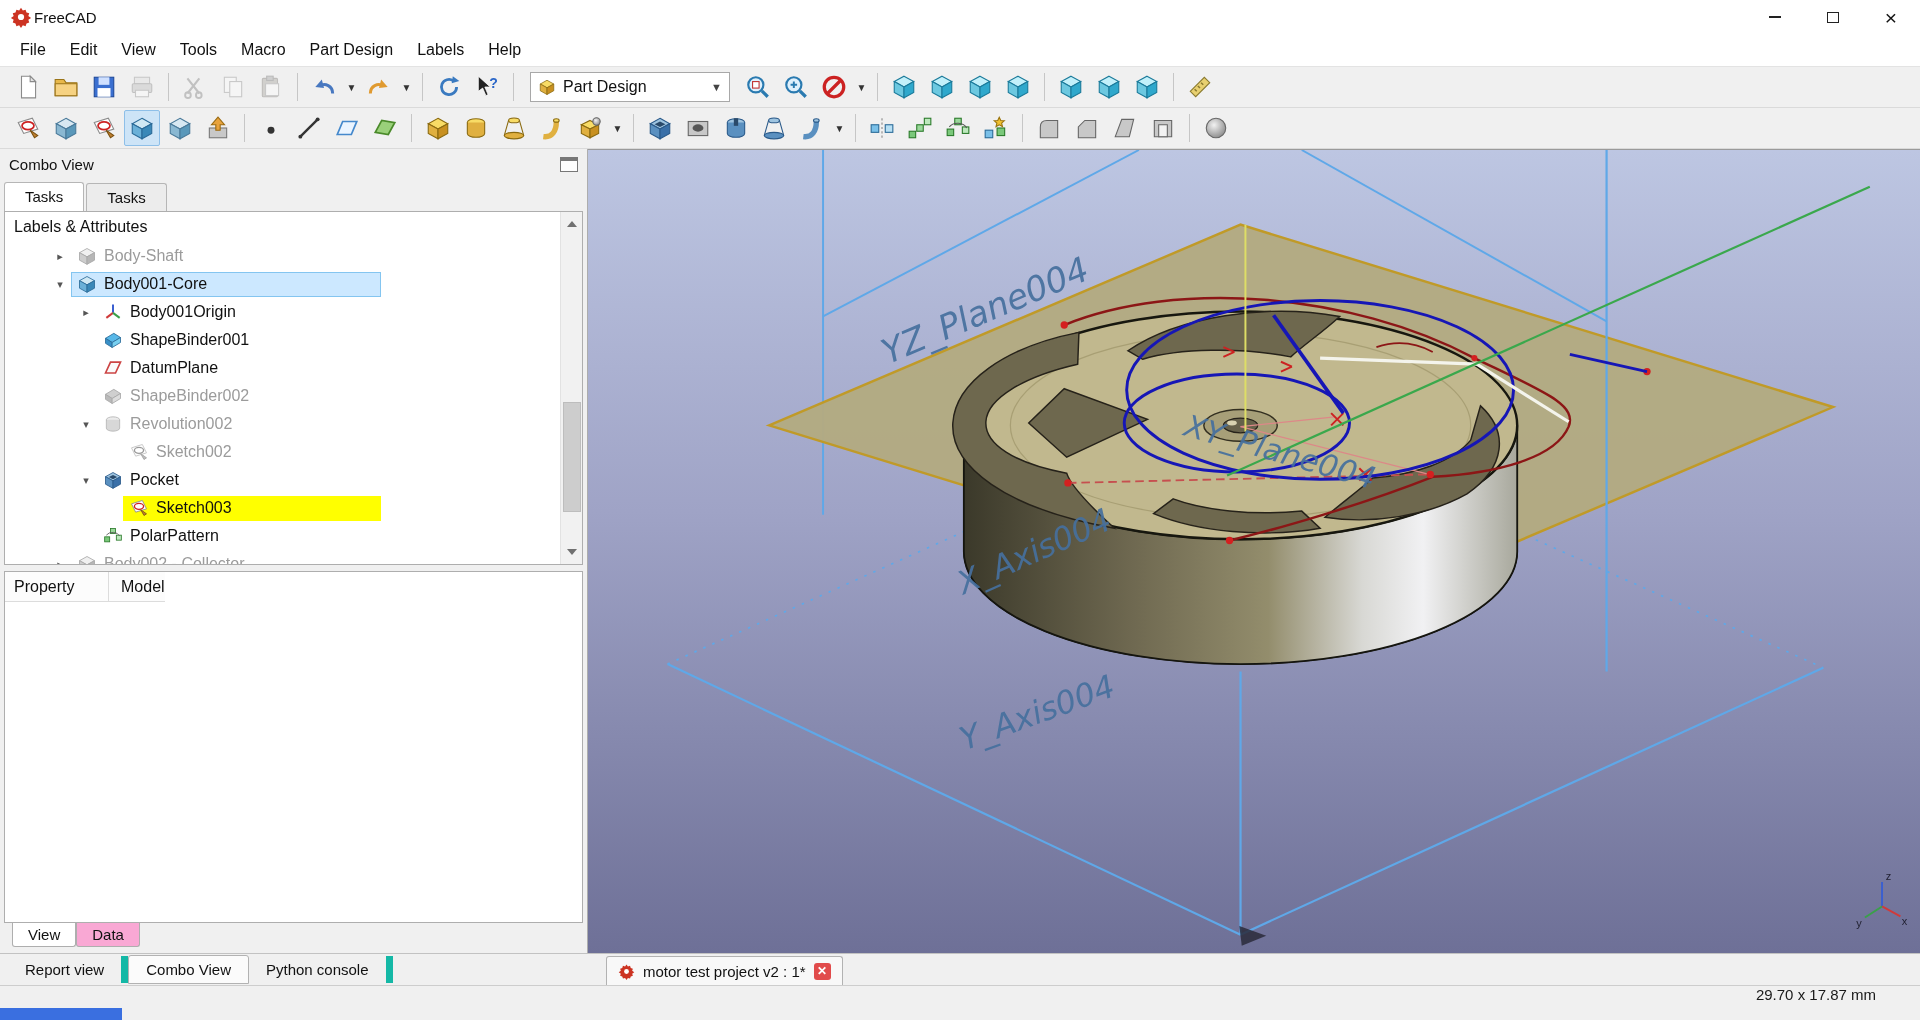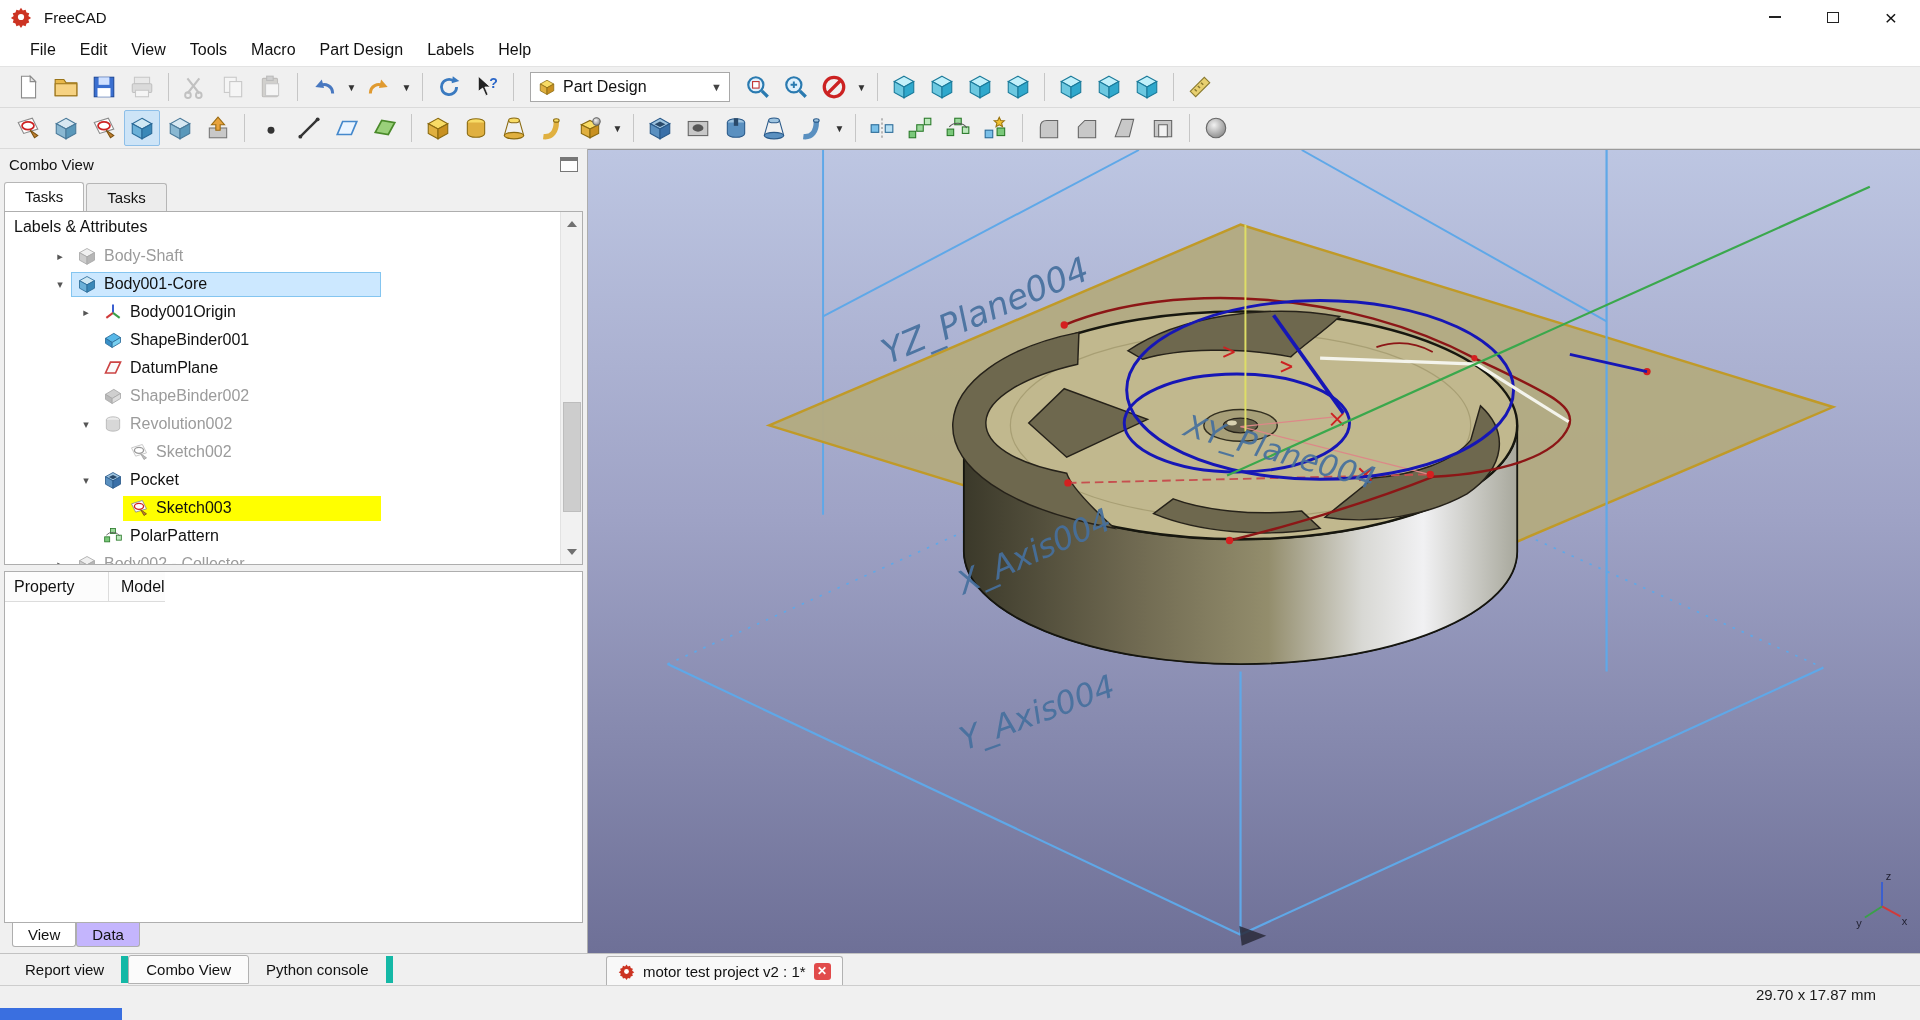--- a/index.html
+++ b/index.html
@@ -1,28 +1,28 @@
 <!DOCTYPE html>
 <html><head>
 <meta charset="utf-8">
 <style>
   *{box-sizing:border-box;margin:0;padding:0}
   html,body{width:1920px;height:1020px;overflow:hidden}
   body{font-family:"Liberation Sans",sans-serif;font-size:16px;background:#f0f0f0;color:#111}
   
   .titlebar{height:34px;background:#fff;display:flex;align-items:center}
   .title-icon{width:22px;height:22px;margin-left:10px}
-  .title-text{margin-left:12px;font-size:15px}
+  .title-text{margin-left:2px;font-size:15px}
   .win-controls{margin-left:auto;display:flex;height:100%}
   .win-btn{width:58px;display:flex;align-items:center;justify-content:center}
   .glyph-min{width:12px;height:2px;background:#222}
   .glyph-max{width:12px;height:11px;border:1.5px solid #222;background:#fff}
   .glyph-close{font-size:21px;line-height:1;color:#111}
   
-  .menubar{height:33px;background:#fff;display:flex;align-items:center;padding-left:18px;border-bottom:1px solid #e3e3e3}
+  .menubar{height:33px;background:#fff;display:flex;align-items:center;padding-left:8px;border-bottom:1px solid #e3e3e3}
   .menu-item{padding:5px 12px;font-size:16px}
   
   .toolbar{height:41px;background:#f0f0f0;display:flex;align-items:center;padding-left:10px;gap:2px;border-bottom:1px solid #dadada}
   .tbtn{width:36px;height:36px;display:flex;align-items:center;justify-content:center;border:1px solid transparent;border-radius:2px;flex:0 0 auto}
   .tbtn svg{width:26px;height:26px}
   .tbtn.disabled{opacity:.38;filter:grayscale(.9)}
   .tbtn.pressed{background:#cde4f7;border-color:#8ebfe8}
   .caret-btn{width:15px;height:36px;display:flex;align-items:center;justify-content:center;font-size:10px;color:#333;flex:0 0 auto}
   .tsep{width:1px;height:28px;background:#c6c6c6;margin:0 6px;flex:0 0 auto}
   .wb-combo{height:30px;width:200px;background:#fff;border:1px solid #a8a8a8;display:flex;align-items:center;padding:0 7px;gap:7px;margin:0 8px;flex:0 0 auto}
@@ -51,21 +51,21 @@
   .sarrow{position:absolute;left:0;width:22px;height:20px;display:flex;align-items:center;justify-content:center}
   .sarrow.up{top:2px}.sarrow.down{bottom:2px}
   .tri-up{width:0;height:0;border-left:5px solid transparent;border-right:5px solid transparent;border-bottom:6px solid #707070}
   .tri-down{width:0;height:0;border-left:5px solid transparent;border-right:5px solid transparent;border-top:6px solid #707070}
   .thumb{position:absolute;left:2px;width:18px;top:190px;height:110px;background:#cdcdcd;border:1px solid #bdbdbd}
   .props{margin:6px 4px 0 4px;background:#fff;border:1px solid #aeaeae;flex:1;display:flex;flex-direction:row;overflow:hidden}
   .props-header{display:flex;height:30px;border-bottom:1px solid #dcdcdc;align-items:stretch;font-size:16px;background:#fcfcfc}
   .props-header .col1{width:104px;padding-left:9px;border-right:1px solid #dcdcdc;display:flex;align-items:center}
   .props-header .col2{padding-left:12px;display:flex;align-items:center}
   .combo-bottom-tabs{height:30px;display:flex;align-items:flex-start;padding-left:12px}
-  .btab{padding:3px 15px;font-size:15px;background:#c4b5fd;border:1px solid #aeaeae;border-top:none;border-radius:0 0 3px 3px}
+  .btab{padding:3px 15px;font-size:15px;background:#f9a8d4;border:1px solid #aeaeae;border-top:none;border-radius:0 0 3px 3px}
   .btab.active{background:#fff}
   
   .viewport{flex:1;position:relative;border-top:1px solid #9a9a9a}
   .viewport svg{display:block;width:100%;height:100%}
   .vlabel{fill:#46709e;font-style:italic;opacity:.92;font-family:"DejaVu Sans",sans-serif}
   
   .dock-row{height:32px;background:#f0f0f0;border-top:1px solid #c2c2c2;display:flex;align-items:center;position:relative;padding-left:8px}
   .dtab{padding:5px 17px;font-size:15px;border-right:7px solid #14b8a6}
   .dtab.active{background:#fbfbfb;border:1px solid #b2b2b2;border-radius:3px 3px 0 0}
   .doc-tab{position:absolute;left:606px;top:2px;height:30px;display:flex;align-items:center;gap:8px;background:#f8f8f8;border:1px solid #b2b2b2;border-bottom:none;padding:0 11px;border-radius:3px 3px 0 0;font-size:15px}

